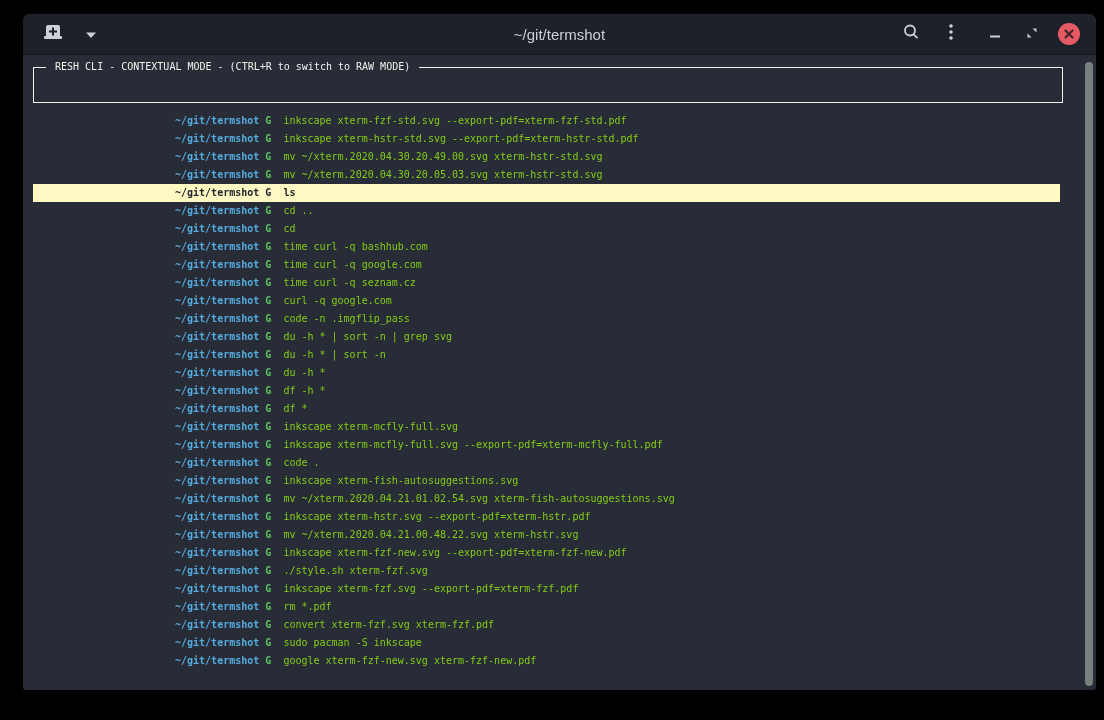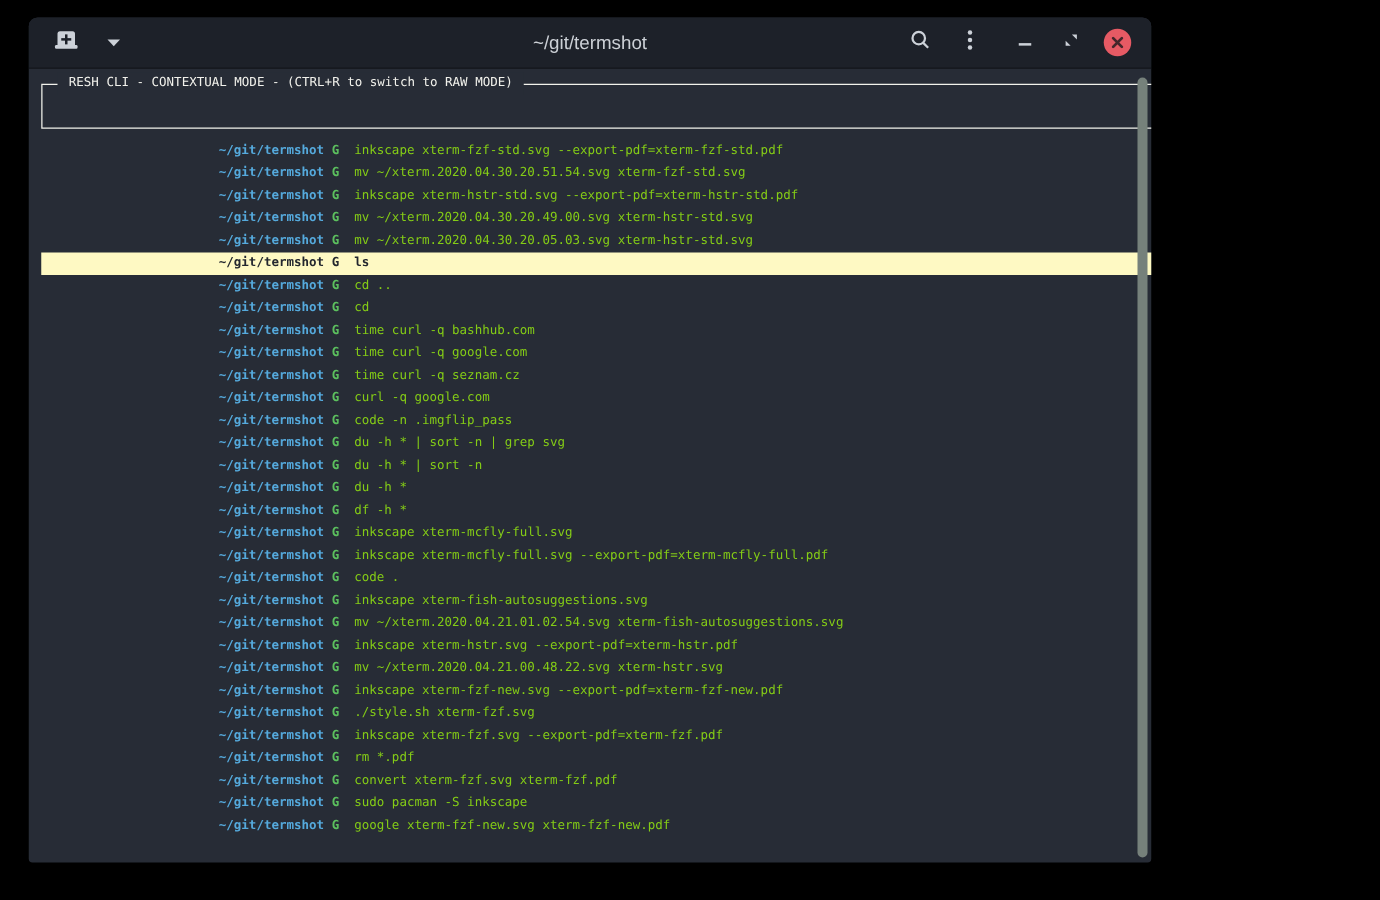--- a/index.html
+++ b/index.html
@@ -1,19 +1,19 @@
 <!DOCTYPE html>
 <html><head>
 <meta charset="utf-8">
 <style>
   * { margin: 0; padding: 0; box-sizing: border-box; }
   html, body { width: 1104px; height: 720px; background: #000; overflow: hidden; }
 
   .window {
-    position: absolute; left: 23px; top: 14px; width: 898px; height: 676px;
+    position: absolute; left: 23px; top: 14px; width: 1073px; height: 676px;
     background: #272c36; border-radius: 7px 7px 3px 3px; overflow: hidden;
   }
 
   
   .titlebar {
     height: 41px; background: #1d2129; border-bottom: 1px solid #14171d;
     display: flex; align-items: center; position: relative;
     font-family: "Liberation Sans", sans-serif;
   }
   .titlebar-left { display: flex; align-items: center; padding-left: 18px; gap: 14px; }
@@ -134,36 +134,36 @@
     </div>
   </div>
 
   <div class="terminal">
     <div class="resh-box">
       <span class="resh-label">RESH CLI - CONTEXTUAL MODE - (CTRL+R to switch to RAW MODE)</span>
     </div>
 
     <div class="history">
         <div class="row"><span class="prompt">~/git/termshot</span><span class="git"> G  </span><span class="cmd">inkscape xterm-fzf-std.svg --export-pdf=xterm-fzf-std.pdf</span></div>
-        <div class="row"><span class="prompt">~/git/termshot</span><span class="git"> G  </span><span class="cmd">mv ~/xterm.2020.04.30.20.51.54.svg xterm-fzf-std.svg</span></div>
         <div class="row"><span class="prompt">~/git/termshot</span><span class="git"> G  </span><span class="cmd">inkscape xterm-hstr-std.svg --export-pdf=xterm-hstr-std.pdf</span></div>
         <div class="row"><span class="prompt">~/git/termshot</span><span class="git"> G  </span><span class="cmd">mv ~/xterm.2020.04.30.20.49.00.svg xterm-hstr-std.svg</span></div>
         <div class="row"><span class="prompt">~/git/termshot</span><span class="git"> G  </span><span class="cmd">mv ~/xterm.2020.04.30.20.05.03.svg xterm-hstr-std.svg</span></div>
         <div class="row selected"><span class="prompt">~/git/termshot</span><span class="git"> G  </span><span class="cmd">ls</span></div>
         <div class="row"><span class="prompt">~/git/termshot</span><span class="git"> G  </span><span class="cmd">cd ..</span></div>
         <div class="row"><span class="prompt">~/git/termshot</span><span class="git"> G  </span><span class="cmd">cd</span></div>
         <div class="row"><span class="prompt">~/git/termshot</span><span class="git"> G  </span><span class="cmd">time curl -q bashhub.com</span></div>
         <div class="row"><span class="prompt">~/git/termshot</span><span class="git"> G  </span><span class="cmd">time curl -q google.com</span></div>
         <div class="row"><span class="prompt">~/git/termshot</span><span class="git"> G  </span><span class="cmd">time curl -q seznam.cz</span></div>
         <div class="row"><span class="prompt">~/git/termshot</span><span class="git"> G  </span><span class="cmd">curl -q google.com</span></div>
         <div class="row"><span class="prompt">~/git/termshot</span><span class="git"> G  </span><span class="cmd">code -n .imgflip_pass</span></div>
         <div class="row"><span class="prompt">~/git/termshot</span><span class="git"> G  </span><span class="cmd">du -h * | sort -n | grep svg</span></div>
         <div class="row"><span class="prompt">~/git/termshot</span><span class="git"> G  </span><span class="cmd">du -h * | sort -n</span></div>
         <div class="row"><span class="prompt">~/git/termshot</span><span class="git"> G  </span><span class="cmd">du -h *</span></div>
         <div class="row"><span class="prompt">~/git/termshot</span><span class="git"> G  </span><span class="cmd">df -h *</span></div>
+        <div class="row"><span class="prompt">~/git/termshot</span><span class="git"> G  </span><span class="cmd">df *</span></div>
         <div class="row"><span class="prompt">~/git/termshot</span><span class="git"> G  </span><span class="cmd">inkscape xterm-mcfly-full.svg</span></div>
         <div class="row"><span class="prompt">~/git/termshot</span><span class="git"> G  </span><span class="cmd">inkscape xterm-mcfly-full.svg --export-pdf=xterm-mcfly-full.pdf</span></div>
         <div class="row"><span class="prompt">~/git/termshot</span><span class="git"> G  </span><span class="cmd">code .</span></div>
         <div class="row"><span class="prompt">~/git/termshot</span><span class="git"> G  </span><span class="cmd">inkscape xterm-fish-autosuggestions.svg</span></div>
         <div class="row"><span class="prompt">~/git/termshot</span><span class="git"> G  </span><span class="cmd">mv ~/xterm.2020.04.21.01.02.54.svg xterm-fish-autosuggestions.svg</span></div>
         <div class="row"><span class="prompt">~/git/termshot</span><span class="git"> G  </span><span class="cmd">inkscape xterm-hstr.svg --export-pdf=xterm-hstr.pdf</span></div>
         <div class="row"><span class="prompt">~/git/termshot</span><span class="git"> G  </span><span class="cmd">mv ~/xterm.2020.04.21.00.48.22.svg xterm-hstr.svg</span></div>
         <div class="row"><span class="prompt">~/git/termshot</span><span class="git"> G  </span><span class="cmd">inkscape xterm-fzf-new.svg --export-pdf=xterm-fzf-new.pdf</span></div>
         <div class="row"><span class="prompt">~/git/termshot</span><span class="git"> G  </span><span class="cmd">./style.sh xterm-fzf.svg</span></div>
         <div class="row"><span class="prompt">~/git/termshot</span><span class="git"> G  </span><span class="cmd">inkscape xterm-fzf.svg --export-pdf=xterm-fzf.pdf</span></div>

